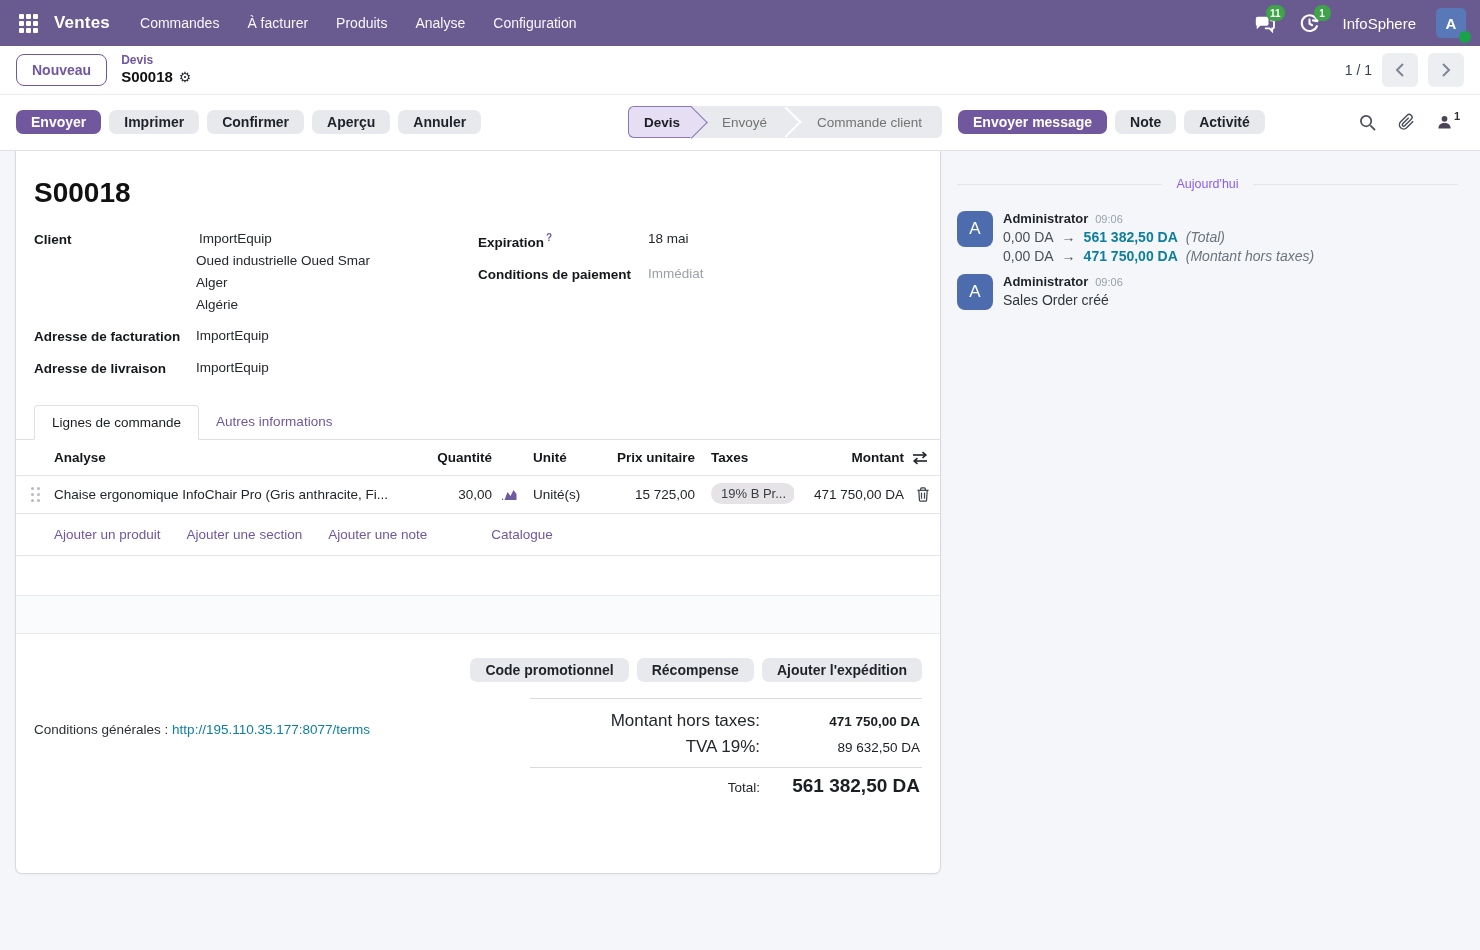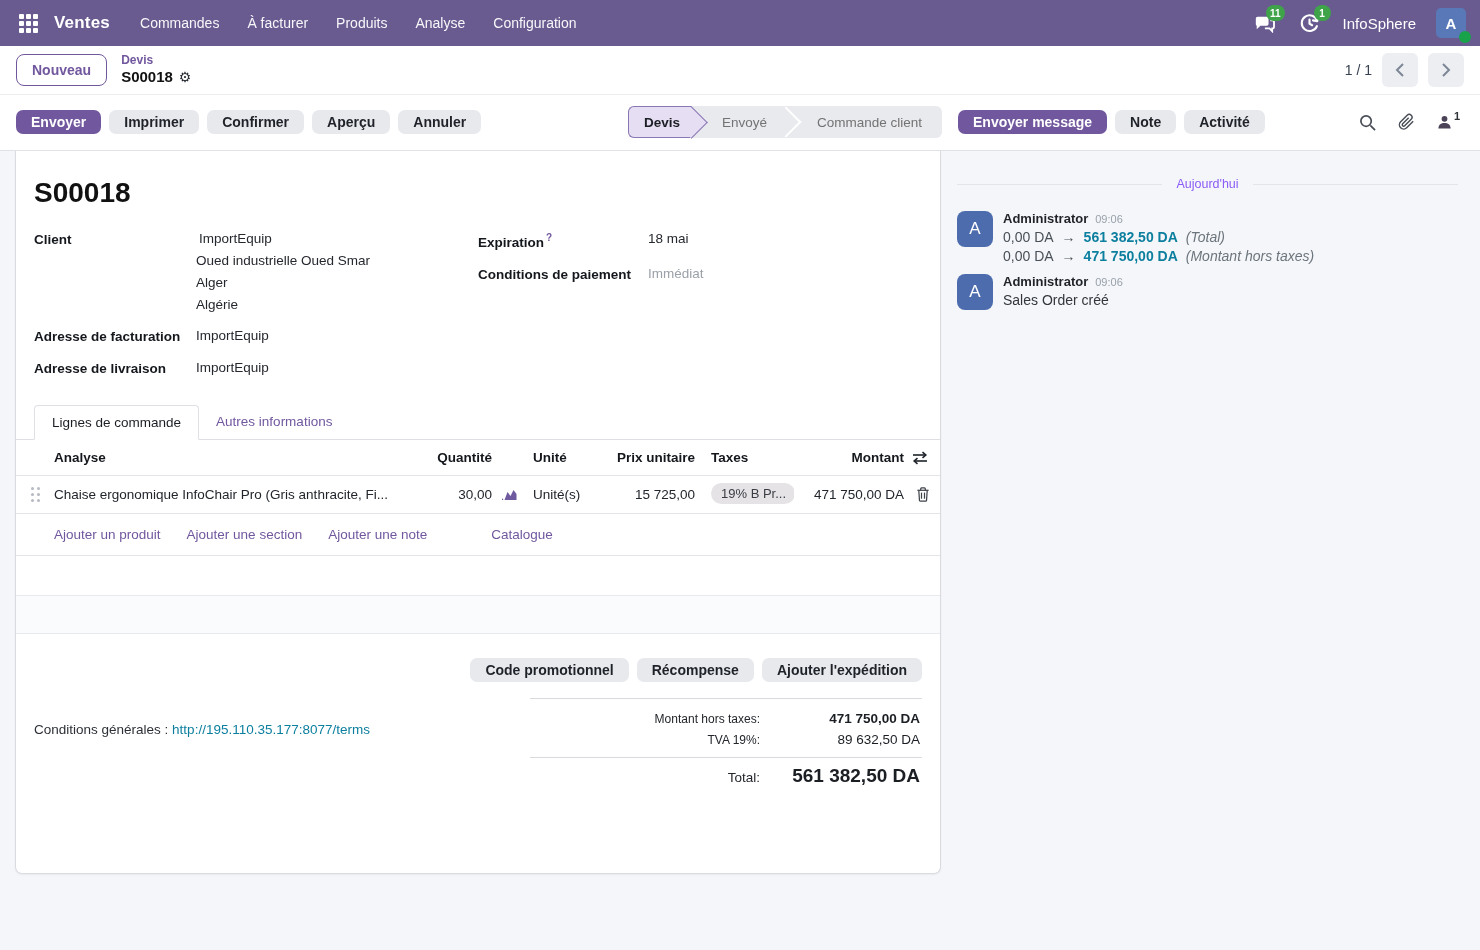--- a/index.html
+++ b/index.html
@@ -136,21 +136,21 @@
   .empty-row { height:40px; border-bottom:1px solid #e8eaed; background:#fff; }
   .empty-row.shade { height:38px; background:#fafbfc; }
 
   
   .promo-row { display:flex; justify-content:flex-end; gap:8px; margin-top:24px; padding:0 18px; }
   .lower { display:flex; margin-top:16px; padding:0 18px; }
   .terms { font-size:13.5px; margin-top:24px; color:#2c3036; }
   .terms a { color:var(--teal); text-decoration:none; cursor:pointer; }
   .totals { margin-left:auto; width:392px; border-top:1px solid #d8dadd; padding-top:9px; }
   .t-row { display:flex; justify-content:flex-end; align-items:baseline; padding:3px 2px; }
-  .t-label { font-size:12px; color:#23262b; }
+  .t-label { font-size:17px; color:#23262b; }
   .t-val { width:160px; text-align:right; font-size:13.5px; color:#1b1e23; }
   .t-val.bold { font-weight:700; }
   .t-total { border-top:1px solid #d8dadd; margin-top:7px; padding-top:7px; }
   .t-total .t-val { font-size:19px; font-weight:700; }
   .t-total .t-label { font-size:13.5px; }
 
   
   .chatter { flex:1; padding:14px 22px 0 16px; overflow:hidden; }
   .day-div { display:flex; align-items:center; gap:14px; color:#8b5cf6; font-size:12.5px; margin:12px 0 20px; }
   .day-div::before, .day-div::after { content:""; flex:1; height:1px; background:#e3e5e8; }

